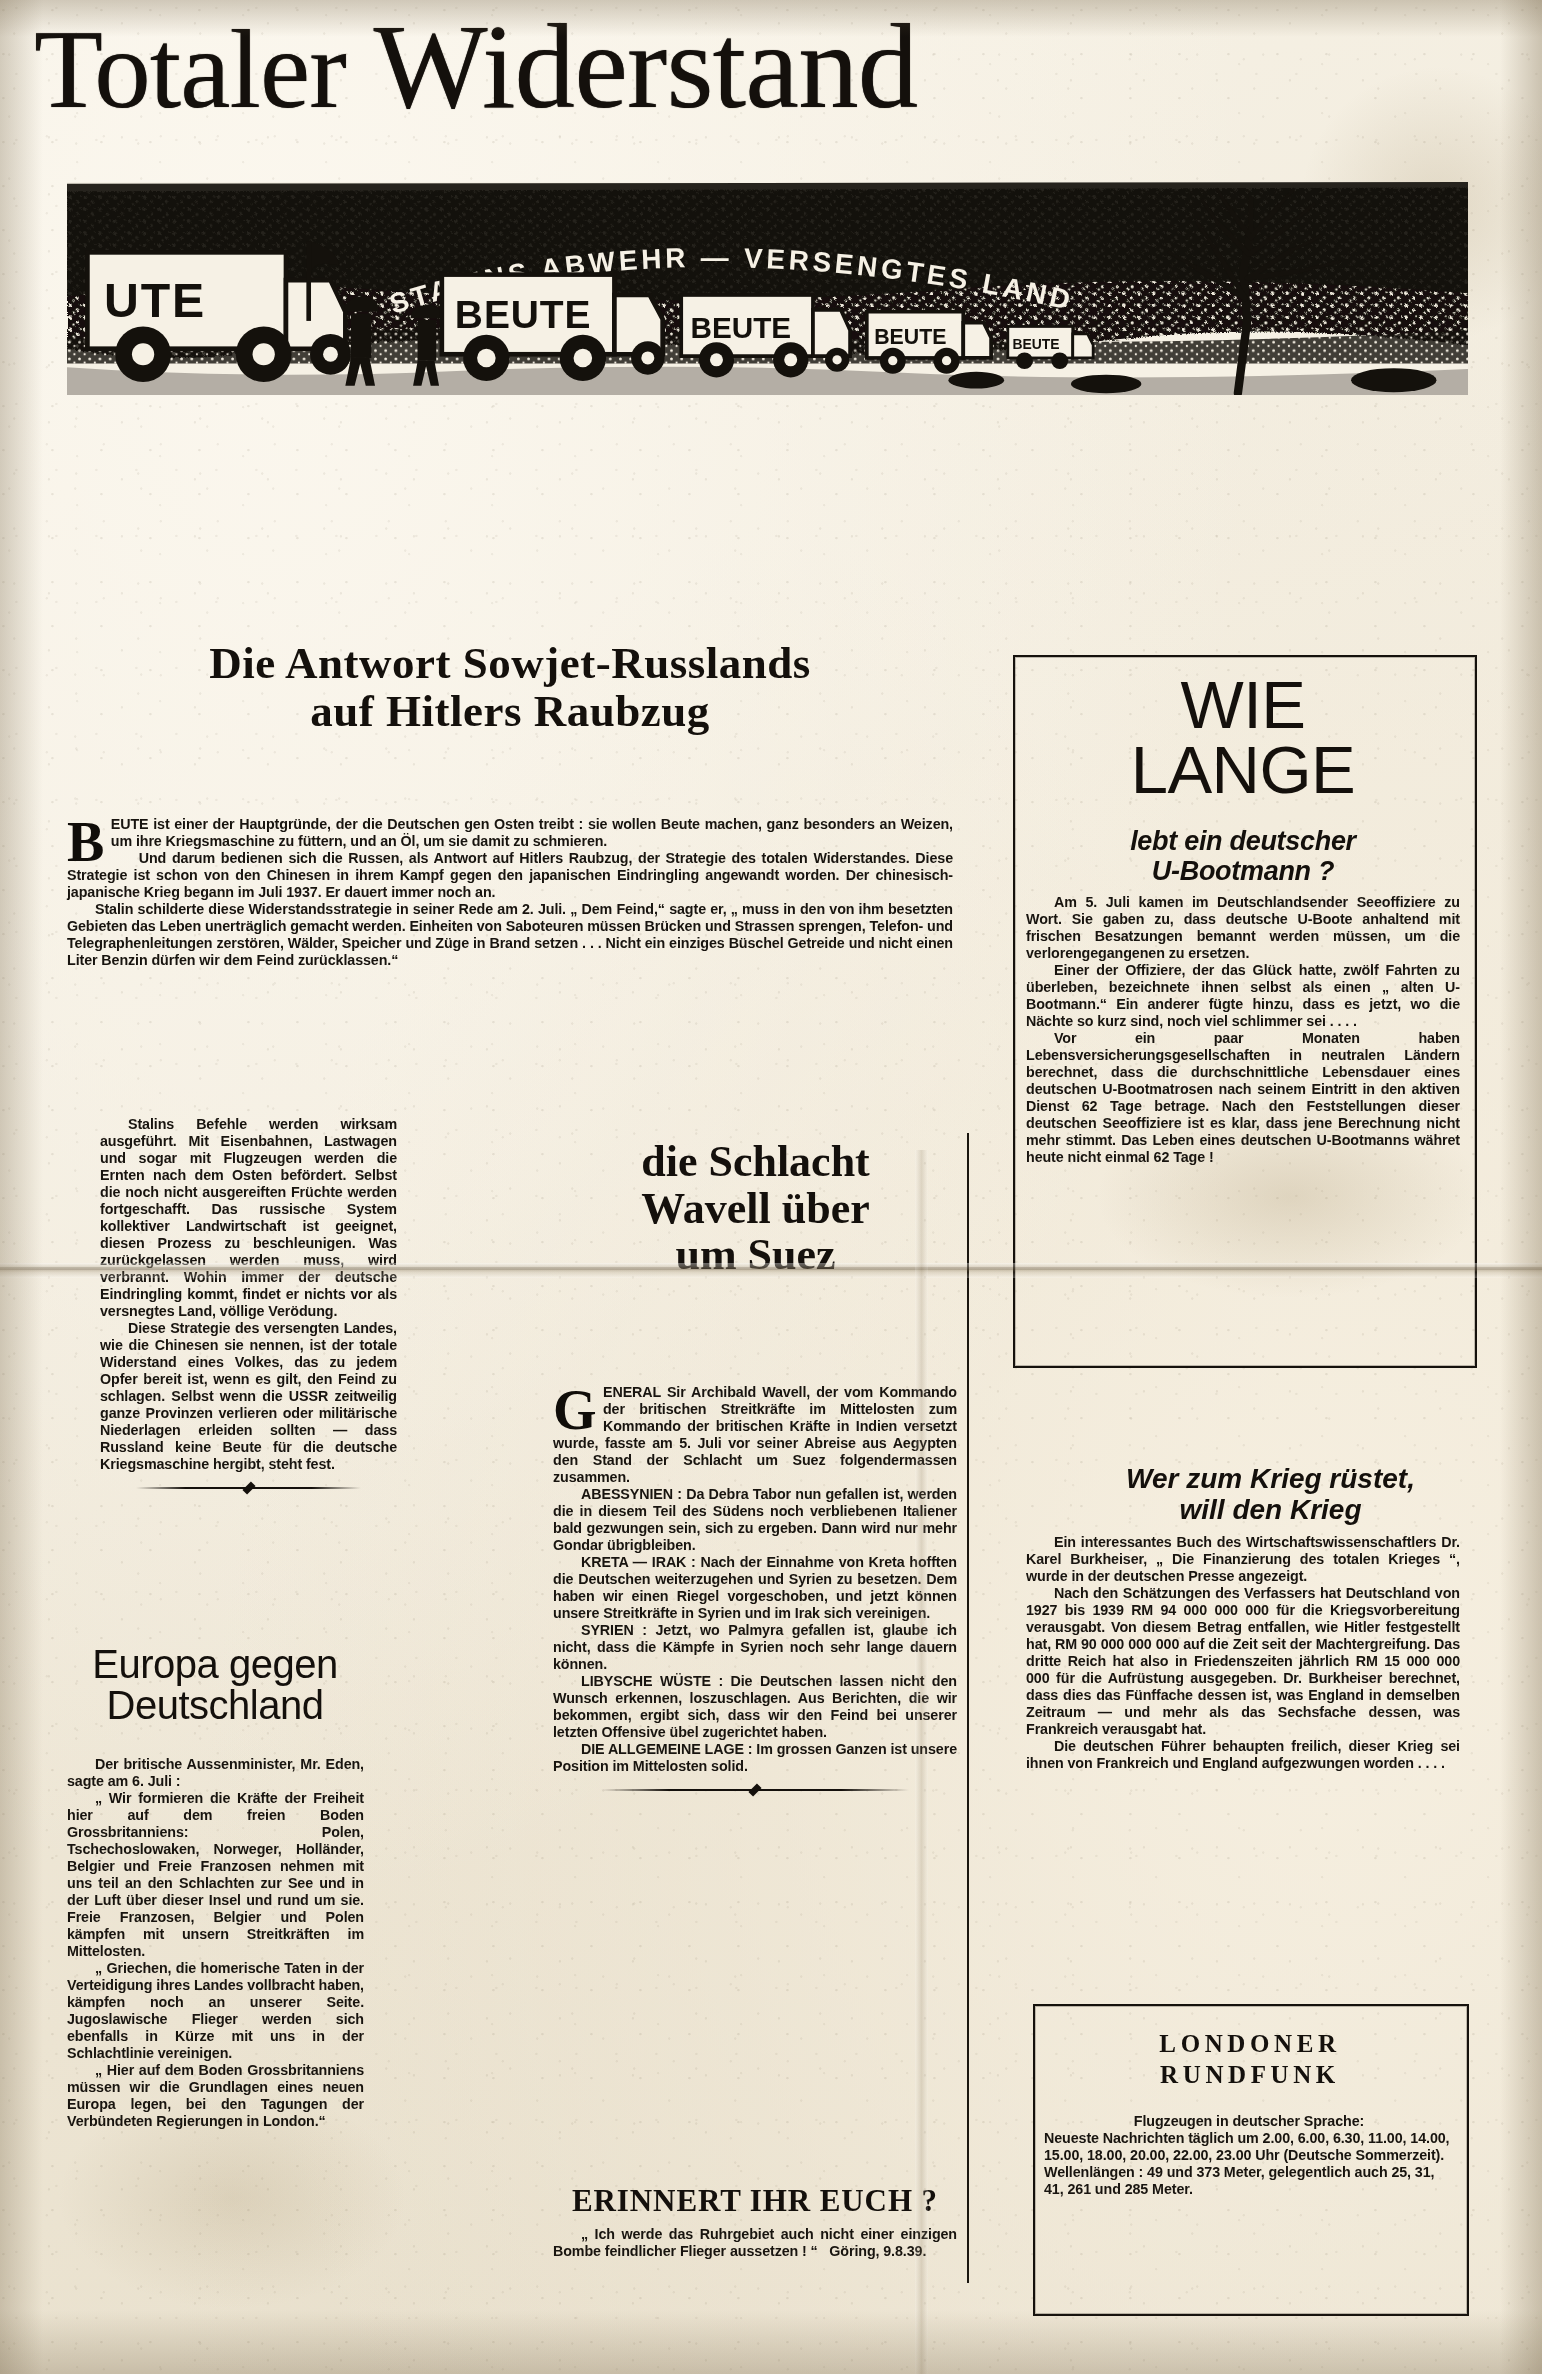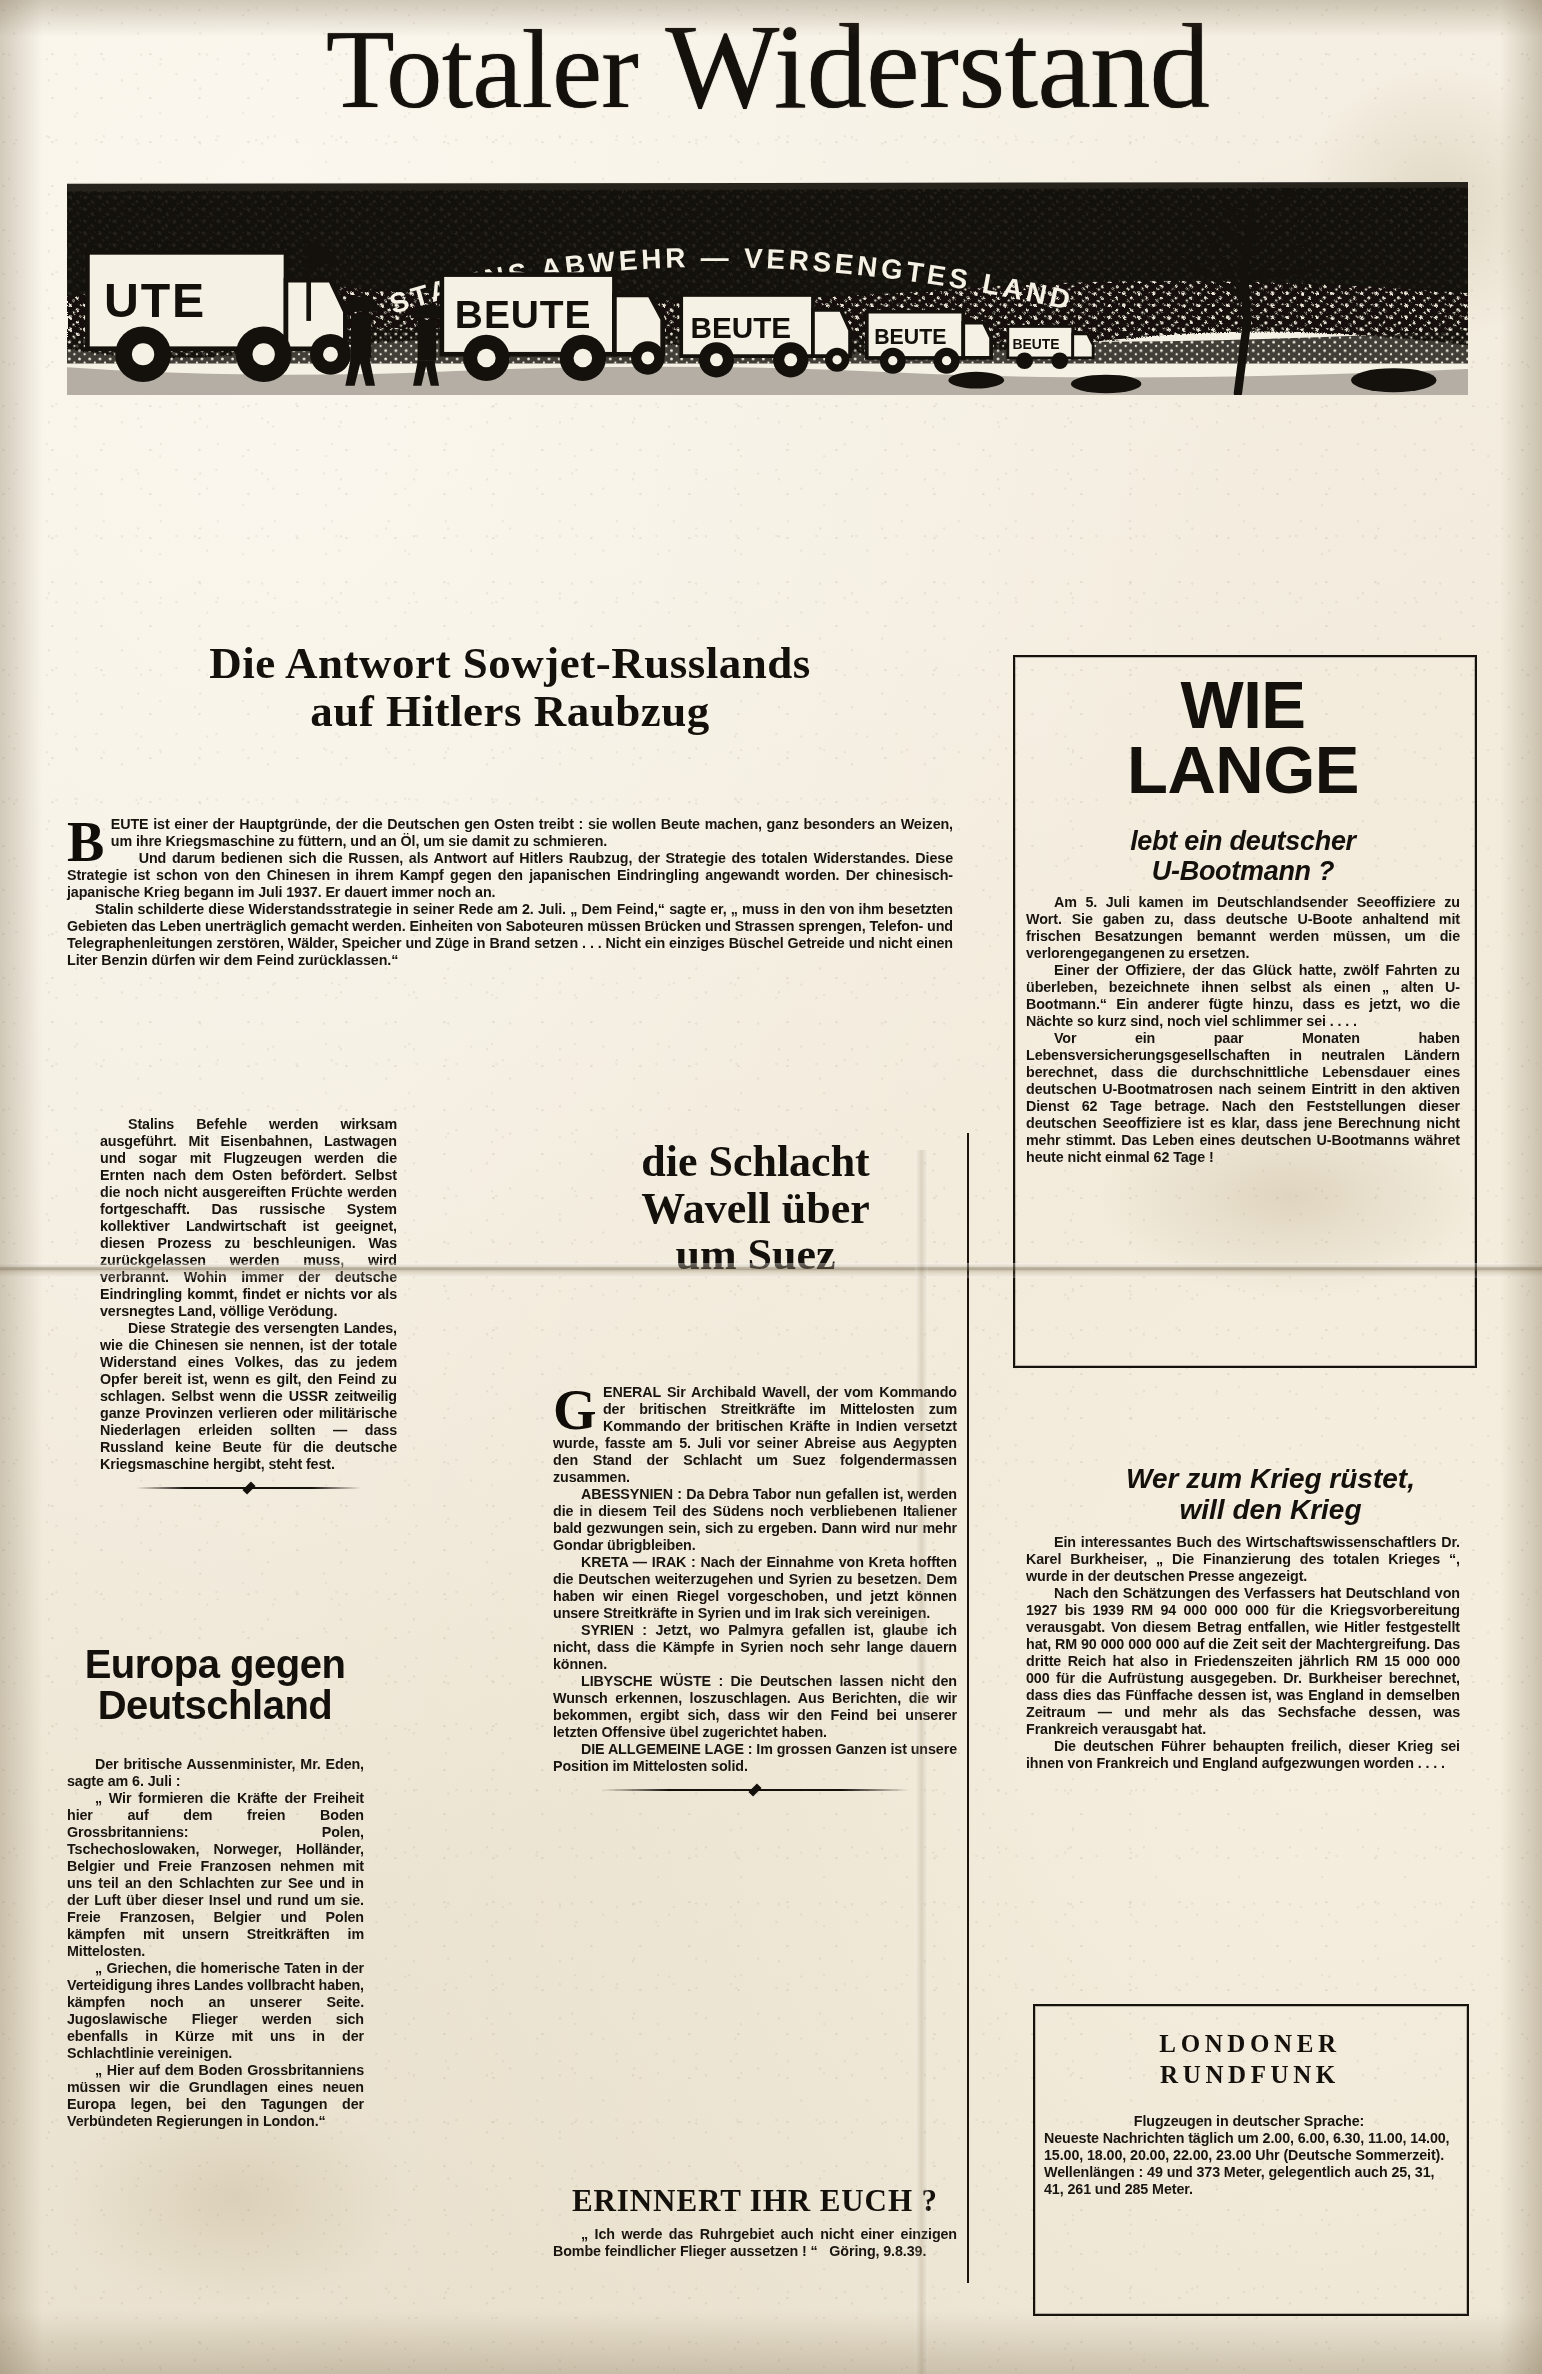--- a/index.html
+++ b/index.html
@@ -45,21 +45,21 @@
   .edgeshade.top{top:0;left:0;right:0;height:37px;background:linear-gradient(180deg,rgba(120,104,76,.32),rgba(120,104,76,0));}
   .edgeshade.bottom{bottom:0;left:0;right:0;height:65px;background:linear-gradient(0deg,rgba(120,104,76,.30),rgba(120,104,76,0));}
   .edgeshade.left{top:0;bottom:0;left:0;width:43px;background:linear-gradient(90deg,rgba(120,104,76,.30),rgba(120,104,76,0));}
   .edgeshade.right{top:0;bottom:0;right:0;width:43px;background:linear-gradient(270deg,rgba(120,104,76,.34),rgba(120,104,76,0));}
   .stain{position:absolute;border-radius:50%;pointer-events:none;}
   .st1{left:1095px;top:1095px;width:390px;height:204px;background:radial-gradient(ellipse,rgba(150,128,86,.22),rgba(150,128,86,0) 70%);}
   .st2{left:56px;top:2087px;width:352px;height:223px;background:radial-gradient(ellipse,rgba(150,128,86,.18),rgba(150,128,86,0) 70%);}
   .st3{left:1299px;top:65px;width:278px;height:278px;background:radial-gradient(ellipse,rgba(150,128,86,.20),rgba(150,128,86,0) 70%);}
 
   
-  #masthead{position:absolute;left:0;right:8px;top:5.6px;text-align:center;}
+  #masthead{position:absolute;left:0;right:8px;top:5.6px;padding-left:34px;}
   #masthead .mh{
     font-family:"Liberation Serif",serif;
     font-size:113px;line-height:1.0;font-weight:400;color:#14100c;
     letter-spacing:-0.9px;white-space:nowrap;
     text-shadow:0 0 0.9px rgba(20,16,12,.8);
   }
   #masthead .mh .big{font-size:121px;}
 
   
   #illo{position:absolute;left:67px;top:182px;width:1401px;height:213px;}
@@ -75,21 +75,21 @@
   }
   .bodytext p{margin:0;text-indent:28px;}
   .bodytext p.noind{text-indent:0;}
 
   
   .h-serif-xl{
     font-family:"Liberation Serif",serif;font-weight:700;color:#14100c;
     text-align:center;line-height:1.06;
   }
   .h-sans-xl{
-    font-family:"Liberation Sans",sans-serif;font-weight:700;color:#14100c;
+    font-family:"Liberation Sans",sans-serif;font-weight:400;color:#14100c;
     text-align:center;line-height:1.02;letter-spacing:-0.5px;
   }
   .h-sans-md{
     font-family:"Liberation Sans",sans-serif;font-weight:700;color:#14100c;
     text-align:center;line-height:1.1;font-size:25px;
   }
   .h-serif-md{
     font-family:"Liberation Serif",serif;font-weight:700;color:#14100c;
     text-align:center;line-height:1.1;font-size:27px;letter-spacing:0.5px;
   }

